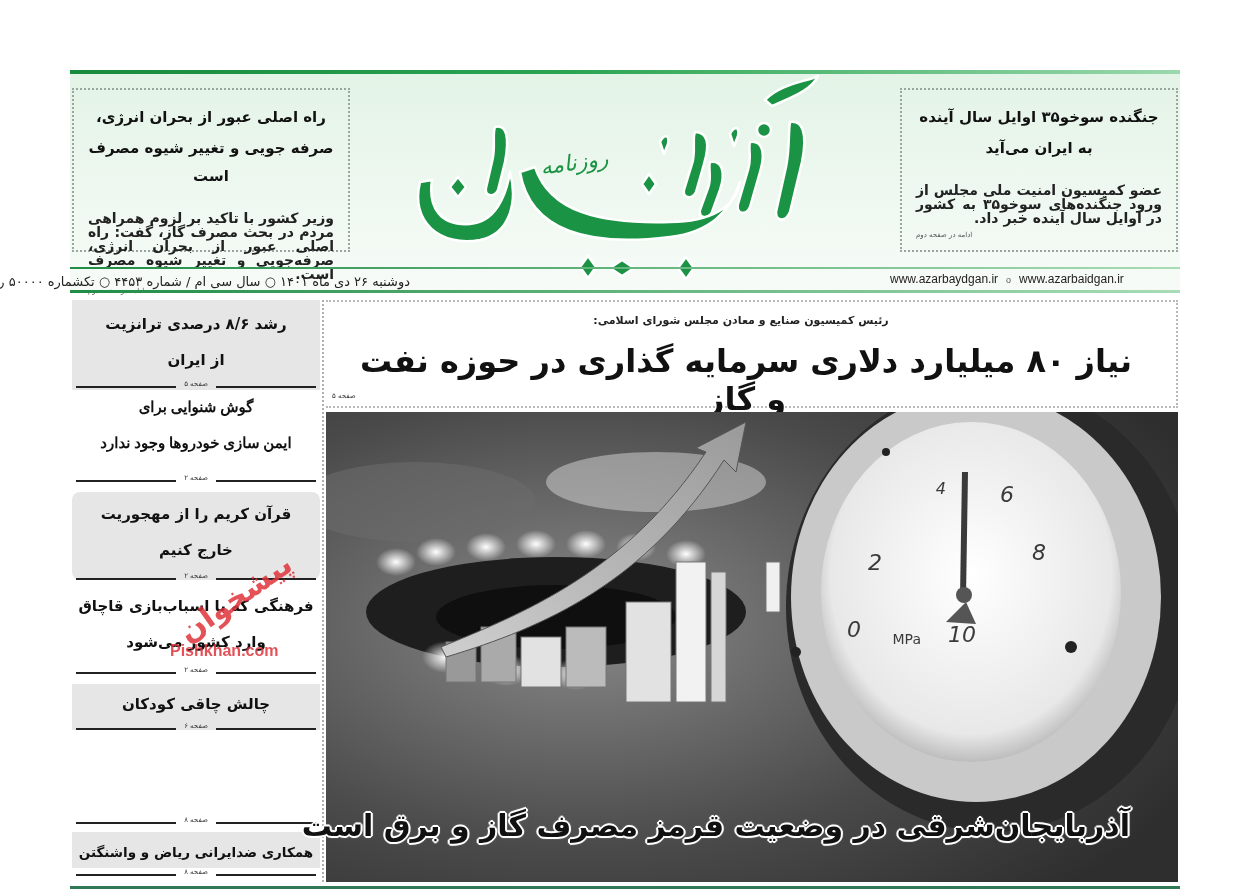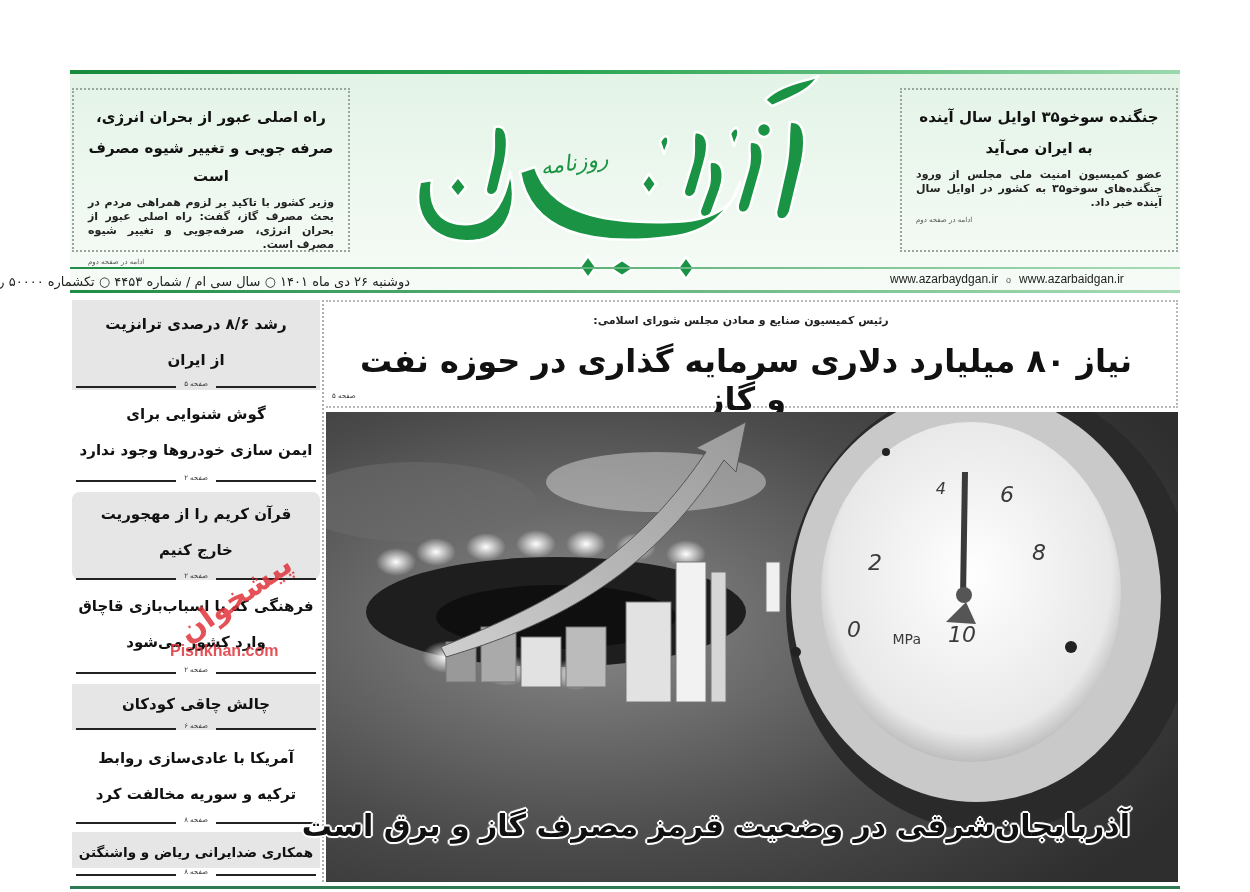--- a/index.html
+++ b/index.html
@@ -29,22 +29,22 @@
     border: 2px dotted #9aa69c; padding: 10px 14px 6px 14px;
     text-align: center; direction: rtl;
   }
   .teaser-box.right { left: 900px; width: 278px; }
   .teaser-box.left  { left: 72px;  width: 278px; }
   .teaser-title {
     font-family: "DejaVu Sans", sans-serif; font-weight: bold; font-size: 15px;
     line-height: 34px; color: #111;
   }
   .teaser-body {
-    font-size: 11px; line-height: 14px; text-align: justify; color: #222;
-    margin-top: 6px; font-weight: bold;
+    font-size: 14px; line-height: 14px; text-align: justify; color: #222;
+    margin-top: 21px; font-weight: bold;
   }
   .teaser-more {
     font-size: 7px; color: #555; text-align: left; margin-top: 6px;
   }
 
   .logo {
     position: absolute; left: 410px; top: 72px; width: 410px; height: 215px;
   }
   .logo-daily {
     position: absolute; left: 540px; top: 150px; font-size: 22px; font-style: italic;
@@ -197,21 +197,21 @@
   <div class="side-item gray" style="top:0;height:90px;">
     <div class="side-title" style="padding-top:6px;">رشد ۸/۶ درصدی ترانزیت</div>
     <div class="side-title">از ایران</div>
   </div>
   <div class="side-sep" style="top:80px;">
     <div class="line l"></div>
       <div class="line r"></div>
     <div class="page">صفحه ۵</div>
   </div>
 
-  <div class="side-item" style="top:92px;height:88px;">
+  <div class="side-item" style="top:85px;height:88px;font-family:Liberation Serif, serif;">
     <div class="side-title" style="padding-top:4px;">گوش شنوایی برای</div>
     <div class="side-title">ایمن سازی خودروها وجود ندارد</div>
   </div>
   <div class="side-sep" style="top:174px;">
     <div class="line l"></div>
       <div class="line r"></div>
     <div class="page">صفحه ۲</div>
   </div>
 
   <div class="side-item gray" style="top:192px;height:88px;border-radius:8px;">
@@ -236,24 +236,20 @@
 
   <div class="side-item gray" style="top:384px;height:46px;">
     <div class="side-title" style="padding-top:2px;">چالش چاقی کودکان</div>
   </div>
   <div class="side-sep" style="top:422px;">
     <div class="line l"></div>
       <div class="line r"></div>
     <div class="page">صفحه ۶</div>
   </div>
 
-  <div class="side-item" style="top:440px;height:80px;">
-    <div class="side-title">آمریکا با عادی‌سازی روابط</div>
-    <div class="side-title">ترکیه و سوریه مخالفت کرد</div>
-  </div>
   <div class="side-sep" style="top:516px;">
     <div class="line l"></div>
       <div class="line r"></div>
     <div class="page">صفحه ۸</div>
   </div>
 
   <div class="side-item gray" style="top:532px;height:36px;">
     <div class="side-title" style="font-size:13.5px;padding-top:2px;">همکاری ضدایرانی ریاض و واشنگتن</div>
   </div>
   <div class="side-sep" style="top:568px;">

